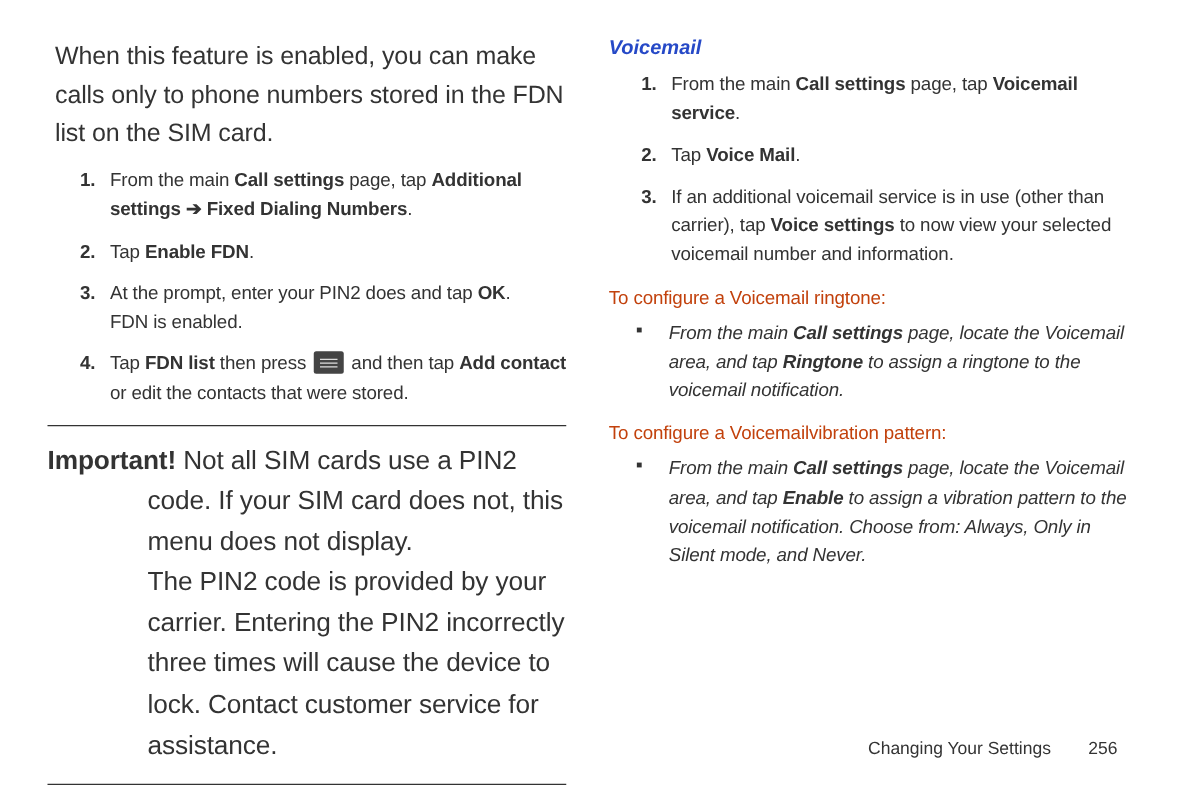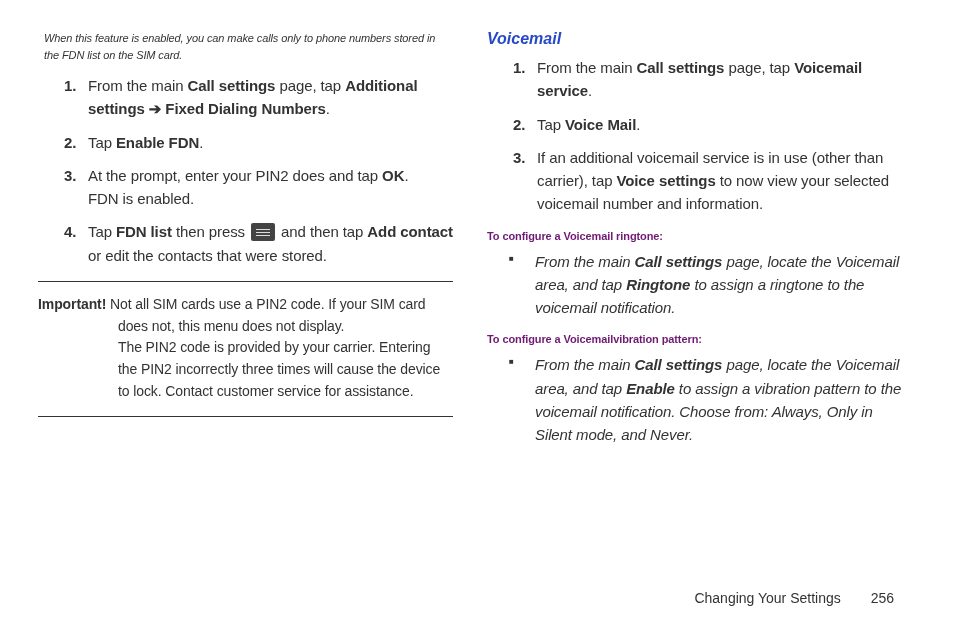--- a/index.html
+++ b/index.html
@@ -1,38 +1,38 @@
 <!DOCTYPE html>
 <html><head>
 <meta charset="utf-8">
 <style>
   * { box-sizing: border-box; margin: 0; padding: 0; }
   html, body { width: 954px; height: 636px; background: #fff; font-family: Arial, Helvetica, sans-serif; color: #222; }
   .page { display: flex; padding: 30px 52px 0 38px; gap: 34px; }
   .col { flex: 1; }
   .h-red { color: #0a2a8f; font-weight: bold; font-size: 15px; margin: 0 0 8px 6px; font-stretch: condensed; }
   .h-blue-italic { color: #2649c7; font-weight: bold; font-style: italic; font-size: 16px; margin: 0 0 8px 0; }
-  .intro { font-size: 11px; line-height: 1.55; margin: 0 0 10px 6px; font-stretch: condensed; letter-spacing: -0.1px; color: #333; font-style: italic; }
+  .intro { font-size: 20px; line-height: 1.55; margin: 0 0 10px 6px; font-stretch: condensed; letter-spacing: -0.1px; color: #333; }
   ol.steps { list-style: none; margin: 0 0 14px 26px; }
   ol.steps li { position: relative; padding-left: 24px; font-size: 15px; line-height: 1.55; margin-bottom: 10px; font-stretch: condensed; color: #333; letter-spacing: -0.1px; }
   ol.steps li .num { position: absolute; left: 0; top: 0; font-weight: bold; }
   ul.bullets { list-style: none; margin: 0 0 14px 20px; font-style: italic; }
   ul.bullets li { position: relative; padding-left: 28px; font-size: 15px; line-height: 1.55; margin-bottom: 10px; font-stretch: condensed; color: #333; letter-spacing: -0.1px; }
   ul.bullets li::before { content: "■"; position: absolute; left: 2px; top: 3px; font-size: 8px; color: #333; }
   .b { font-weight: bold; }
   .arrow { font-weight: bold; }
   .menu-icon { display: inline-flex; vertical-align: middle; width: 24px; height: 18px; background: #444; border-radius: 2px; margin: 0 2px; position: relative; top: -1px; align-items: center; justify-content: center; }
   .menu-icon span { display: block; width: 14px; height: 2px; background: #ddd; box-shadow: 0 -4px 0 #ddd, 0 4px 0 #ddd; }
   .menu-icon span { height: 1.5px; box-shadow: 0 -3px 0 #ddd, 0 3px 0 #ddd; }
   hr.rule { border: none; border-top: 1.5px solid #333; margin: 8px 0; }
-  .important-block { font-size: 14px; line-height: 1.55; font-stretch: condensed; color: #333; padding: 4px 0 6px 0; letter-spacing: -0.1px; }
+  .important-block { font-size: 21px; line-height: 1.55; font-stretch: condensed; color: #333; padding: 4px 0 6px 0; letter-spacing: -0.1px; }
   .important-block .lbl { font-weight: bold; }
   .important-text { margin-left: 80px; }
   .important-first { display: block; text-indent: -80px; padding-left: 80px; }
-  .subhead { font-weight: bold; font-size: 11px; margin: 10px 0 8px 0; font-stretch: condensed; letter-spacing: -0.1px; color: #701a75; }
+  .subhead { font-weight: normal; font-size: 15px; margin: 10px 0 8px 0; font-stretch: condensed; letter-spacing: -0.1px; color: #c2410c; }
   .footer { position: absolute; bottom: 30px; right: 60px; font-size: 14px; color: #333; font-stretch: condensed; }
   .footer .pg { margin-left: 26px; }
   body { position: relative; }
 </style>
 </head>
 <body>
 
 <div class="page">
 
   <div class="col">

